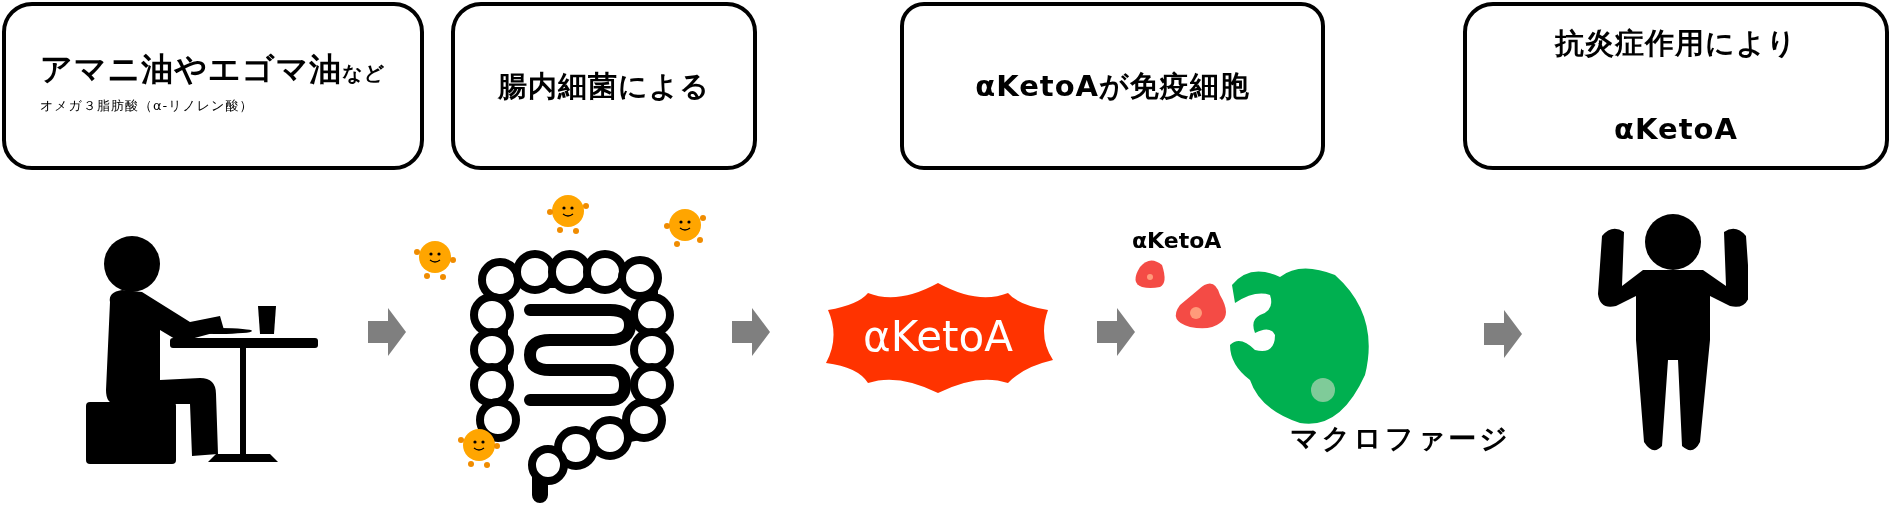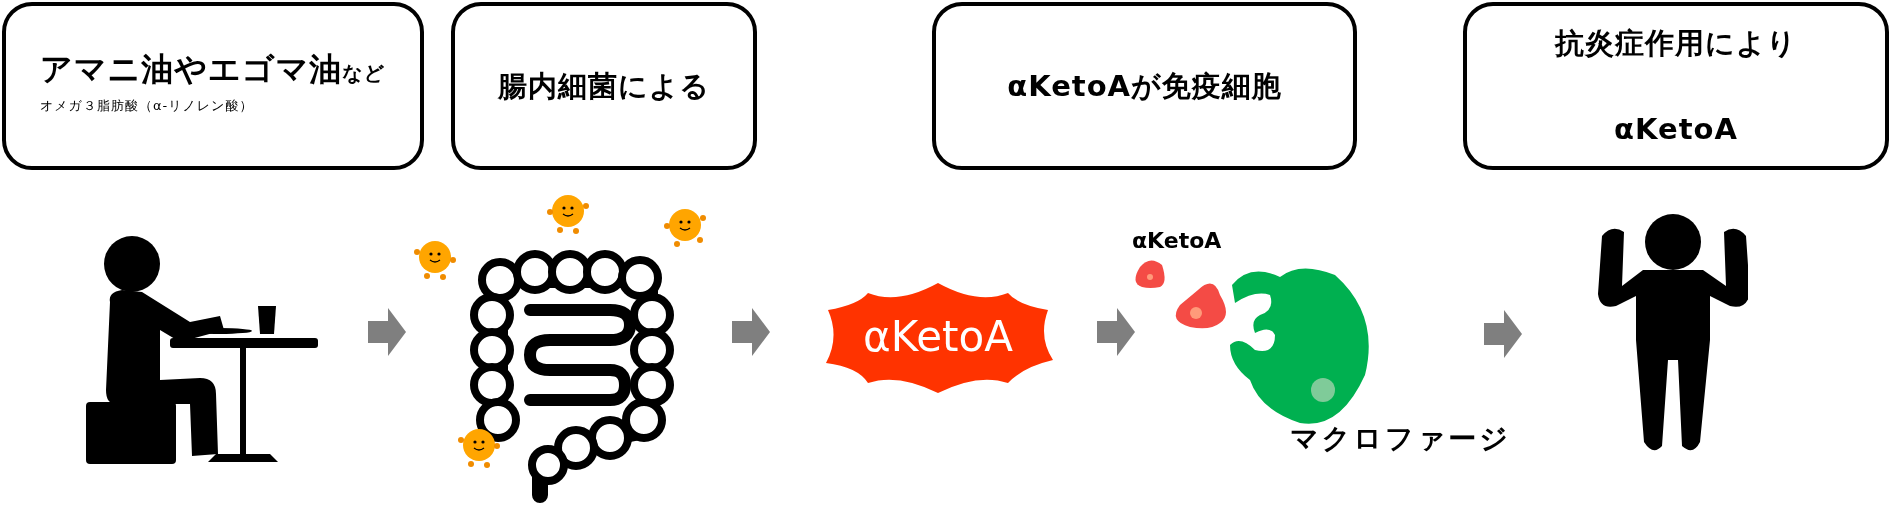--- a/index.html
+++ b/index.html
@@ -9,21 +9,21 @@
          border-radius: 30px; background: #fff; box-sizing: border-box;
          display: flex; flex-direction: column; align-items: center; justify-content: center;
          text-align: center; }
   .box .line { font-weight: bold; font-size: 29px; line-height: 40px; letter-spacing: 1px; white-space: nowrap; }
   .box .big { font-weight: bold; font-size: 32px; }
   .box .small-inline { font-weight: bold; font-size: 20px; }
   .box .sub { font-size: 13px; line-height: 26px; font-weight: normal; letter-spacing: 1px; white-space: nowrap; }
   .box1 { left: 2px; width: 422px; align-items: flex-start; padding-left: 34px; }
   .box1 .line { line-height: 40px; margin-top: -4px; }
   .box2 { left: 451px; width: 306px; }
-  .box3 { left: 932px; width: 425px; }
+  .box3 { left: 900px; width: 425px; border-radius: 24px; }
   .box4 { left: 1463px; width: 426px; gap: 46px; }
   .arrow { position: absolute; }
   .illus { position: absolute; }
   .label { position: absolute; font-weight: bold; white-space: nowrap; }
 </style>
 </head>
 <body>
 
 <div class="box box1">
   <div class="line">

